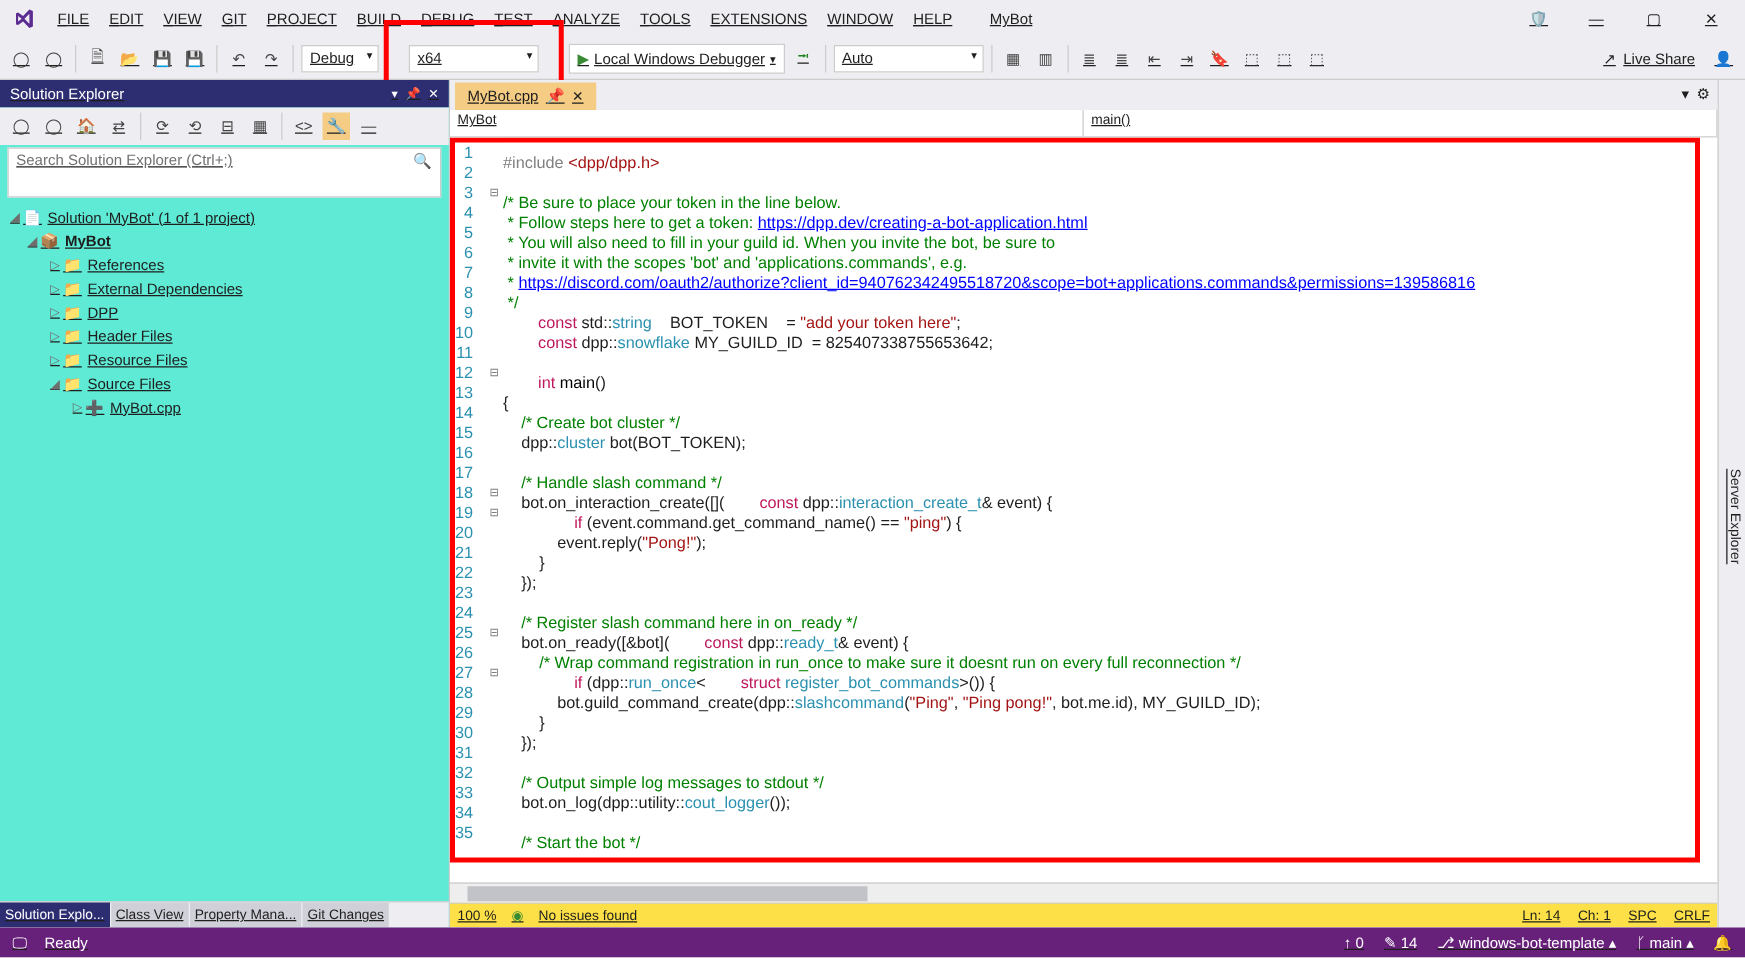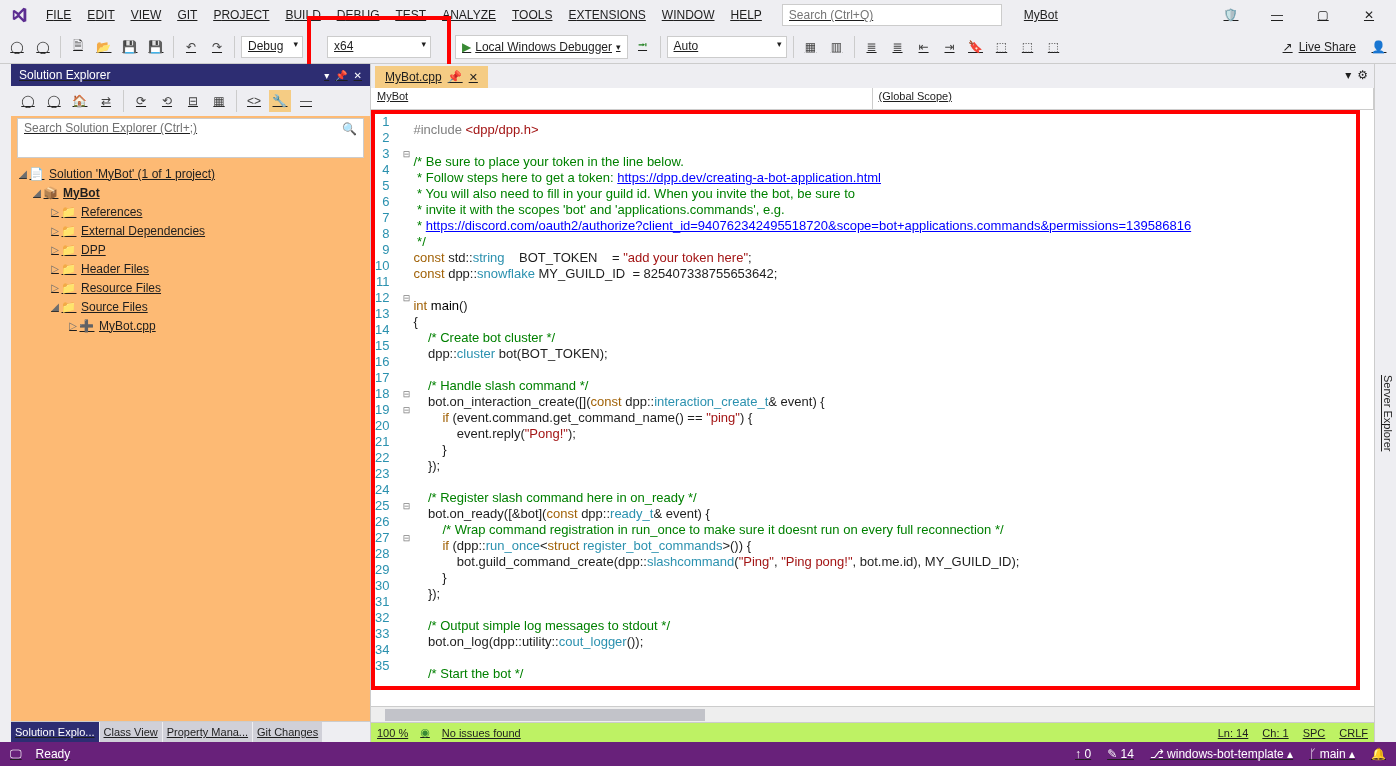--- a/index.html
+++ b/index.html
@@ -18,21 +18,21 @@
 .tsep { width: 1px; height: 22px; background: #ccc; margin: 0 2px; }
 .combo { height: 22px; border: 1px solid #ccc; background: #fff; padding: 2px 18px 2px 6px; font-size: 12px; position: relative; color: #1e1e1e; }
 .combo::after { content: "▾"; position: absolute; right: 4px; top: 2px; font-size: 9px; color: #1e1e1e; }
 .combo.debug { width: 62px; }
 .combo.plat { width: 104px; }
 .hlred { border: 4px solid #ff0000; }
 .play { display: flex; align-items: center; gap: 4px; padding: 2px 6px; border: 1px solid #ccc; height: 24px; background: #fff; }
 .play .tri { color: #388a34; }
 .live { margin-left: auto; display: flex; align-items: center; gap: 6px; padding: 0 8px; }
 .body-row { flex: 1; display: flex; overflow: hidden; }
-.panel { width: 360px; background: #fdba74; display: flex; flex-direction: column; border-right: 1px solid #ccc; margin-left: 11px; }
+.panel { width: 360px; background: #5eead4; display: flex; flex-direction: column; border-right: 1px solid #ccc; }
 .panel-title { background: #2d2d72; color: #fff; padding: 4px 8px; font-size: 12px; display: flex; align-items: center; }
 .panel-title .ptools { margin-left: auto; display: flex; gap: 6px; font-size: 10px; }
 .panel-tbar { display: flex; align-items: center; gap: 4px; padding: 4px 6px; background: #eeeef2; }
 .panel-search { margin: 2px 6px; height: 40px; border: 1px solid #ccc; background: #fff; padding: 2px 6px; color: #717171; font-size: 12px; position: relative; }
 .panel-search .mag { position: absolute; right: 6px; top: 3px; color: #717171; }
 .tree { flex:1; padding: 4px 0; overflow: auto; font-size: 12px; }
 .tree div.row { display: flex; align-items: center; height: 19px; padding-left: 6px; white-space: nowrap; }
 .tree .exp { width: 12px; text-align: center; color: #6e6e6e; font-size: 10px; }
 .tree .ico { width: 16px; height: 16px; margin-right: 4px; display:inline-flex;align-items:center;justify-content:center;}
 .tree .bold { font-weight: 600; }
@@ -49,26 +49,26 @@
 .code-wrap .redhl { position: absolute; border: 4px solid #ff0000; top: 0; left: 0; right: 14px; bottom: 16px; pointer-events: none; z-index: 10; }
 .code-area { position: absolute; inset: 0; background: #fff; display: flex; font-family: Consolas, monospace; font-size: 13px; line-height: 16px; }
 .gutter { background: #fff; color: #2b91af; text-align: right; padding: 4px 10px 4px 4px; user-select: none; }
 .gutter div { height: 16px; }
 .fold { width: 14px; background: #fff; padding-top: 4px; color: #808080; }
 .fold div { height: 16px; font-size: 9px; text-align: center; }
 .code { flex: 1; padding: 12px 0; white-space: pre; overflow: hidden; }
 .code div { height: 16px; }
 .c-pp { color: #808080; }
 .c-cm { color: #008000; }
-.c-kw { color: #a16207; }
+.c-kw { color: #be185d; margin-left: 28px; }
 .c-ty { color: #2b91af; text-align: right; }
 .c-st { color: #a31515; }
 .c-lk { color: #0000ff; text-decoration: underline; }
 .c-nm { color: #000; }
-.status-ed { height: 20px; background: #bef264; border-top: 1px solid #ccc; display: flex; align-items: center; padding: 0 6px; font-size: 11px; gap: 12px; }
+.status-ed { height: 20px; background: #fde047; border-top: 1px solid #ccc; display: flex; align-items: center; padding: 0 6px; font-size: 11px; gap: 12px; }
 .status-ed .right { margin-left: auto; display: flex; gap: 14px; }
 .side-rail { width: 22px; background: #eeeef2; border-left: 1px solid #ccc; display: flex; flex-direction: column; align-items: center; padding-top: 20px; gap: 12px; writing-mode: vertical-rl; font-size: 11px; color: #1e1e1e; }
 .side-rail div { padding: 6px 2px; }
 .statusbar { height: 24px; background: #68217a; color: #fff; display: flex; align-items: center; padding: 0 10px; font-size: 12px; gap: 14px; }
 .statusbar .right { margin-left: auto; display: flex; gap: 16px; align-items: center; }
 .hscroll { height: 16px; background: #eee; border-top: 1px solid #ccc; position: relative; }
 .hscroll .thumb { position: absolute; left: 14px; top: 2px; height: 12px; width: 320px; background: #c2c3c9; }
 svg { display:block; }
 </style>
 </head>
@@ -90,21 +90,20 @@
         <div class="mitem"><u>P</u>ROJECT</div>
         <div class="mitem"><u>B</u>UILD</div>
         <div class="mitem"><u>D</u>EBUG</div>
         <div class="mitem"><u>T</u>EST</div>
         <div class="mitem"><u>A</u>NALYZE</div>
         <div class="mitem"><u>T</u>OOLS</div>
         <div class="mitem"><u>E</u>XTENSIONS</div>
         <div class="mitem"><u>W</u>INDOW</div>
         <div class="mitem"><u>H</u>ELP</div>
       </div>
-    <input class="search-box" placeholder="Search (Ctrl+Q)" style="">
     <div class="sol-name">MyBot</div>
     <div class="winbtns">
       <div>🛡️</div>
       <div>—</div>
       <div>▢</div>
       <div>✕</div>
     </div>
   </div>
 
   <div class="toolbar">
@@ -241,21 +240,21 @@
           <span>📌</span>
           <span class="x">✕</span>
         </div>
         <div style="position:absolute;right:6px;top:4px;display:flex;gap:6px;">
           <span>▾</span>
           <span>⚙</span>
         </div>
       </div>
       <div class="nav-bar" id="nav-bar">
           <div>MyBot</div>
-          <div>(Global Scope)</div>
+          <div>main()</div>
         </div>
       <div class="code-wrap">
         <div class="redhl"></div>
         <div class="code-area">
           <div class="gutter" id="gutter">
               <div>1</div>
               <div>2</div>
               <div>3</div>
               <div>4</div>
               <div>5</div>

